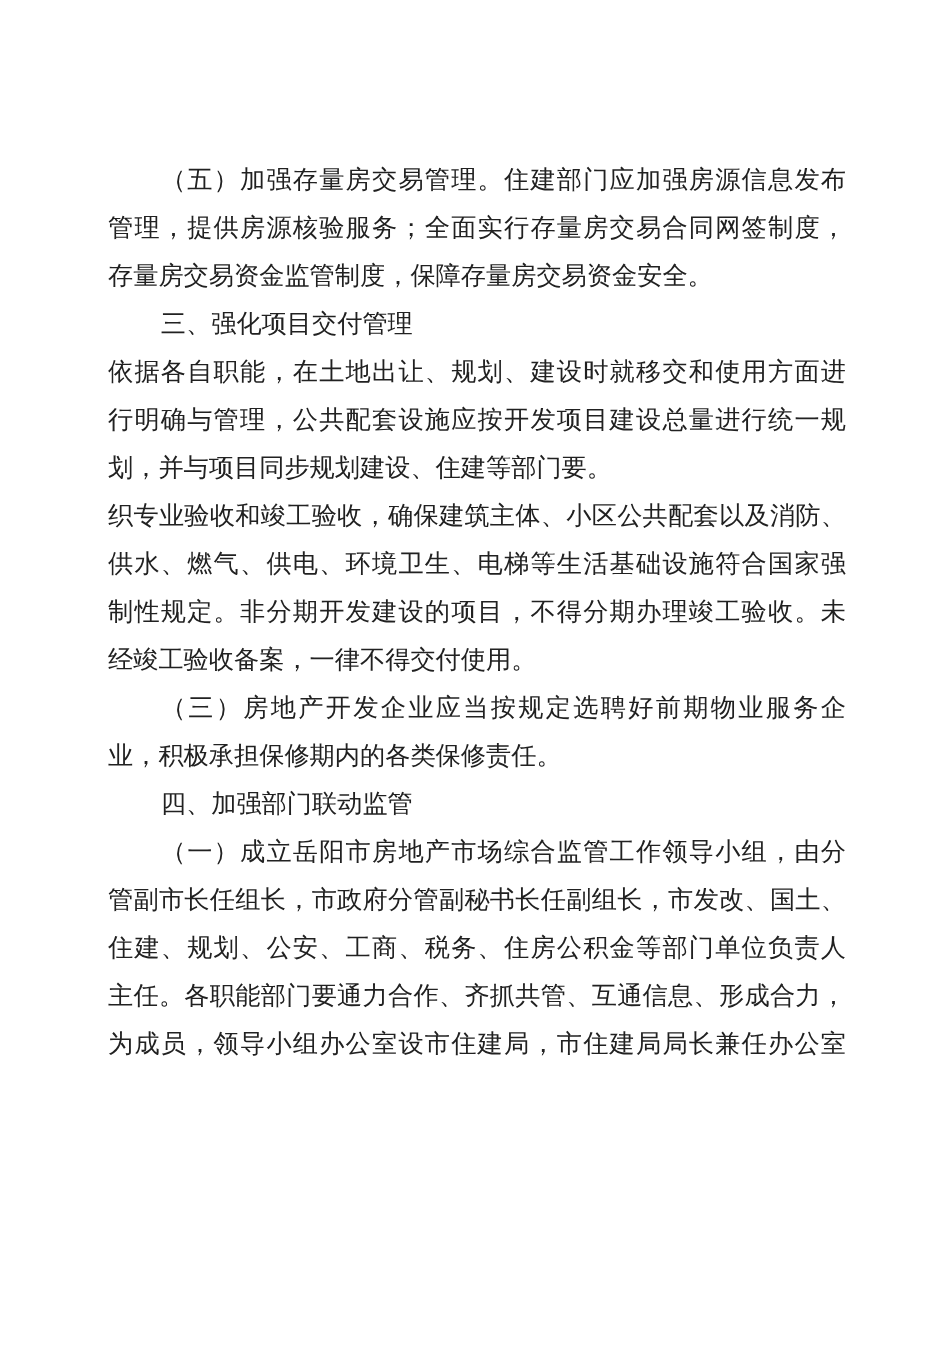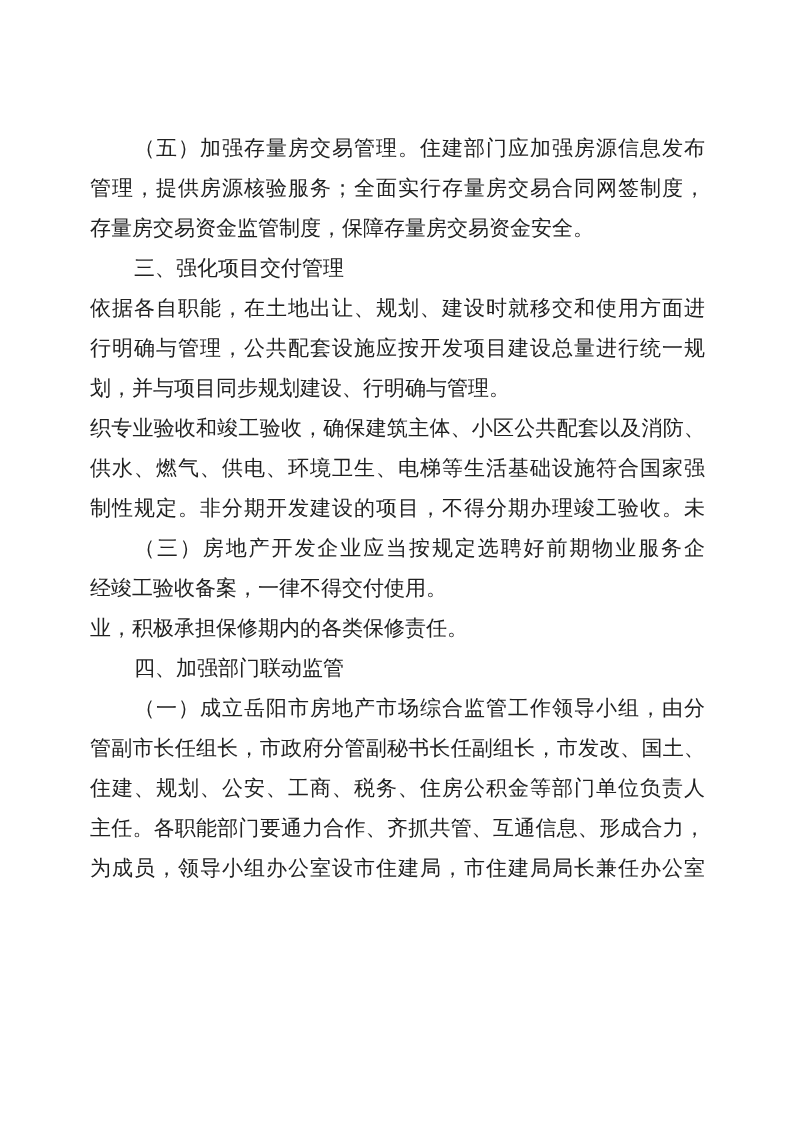--- a/index.html
+++ b/index.html
@@ -6,21 +6,21 @@
     margin: 0;
     padding: 0;
     background: #ffffff;
   }
   .page {
     position: relative;
     width: 793px;
     height: 1082px;
     background: #ffffff;
     overflow: hidden;
-    font-family: Liberation Mono, monospace;
+    font-family: Liberation Serif, serif;
   }
   .doc-body {
     position: absolute;
     left: 90px;
     top: 130px;
     width: 615px;
     color: #212121;
     font-size: 21px;
   }
   .line {
@@ -47,26 +47,26 @@
 <body>
 
 <div class="page">
   <div class="doc-body">
     <div class="line indent">（五）加强存量房交易管理。住建部门应加强房源信息发布</div>
     <div class="line">管理，提供房源核验服务；全面实行存量房交易合同网签制度，</div>
     <div class="line left">存量房交易资金监管制度，保障存量房交易资金安全。</div>
     <div class="line indent heading">三、强化项目交付管理</div>
     <div class="line">依据各自职能，在土地出让、规划、建设时就移交和使用方面进</div>
     <div class="line">行明确与管理，公共配套设施应按开发项目建设总量进行统一规</div>
-    <div class="line left">划，并与项目同步规划建设、行明确与管理。</div>
+    <div class="line left">划，并与项目同步规划建设、住建等部门要。</div>
     <div class="line">织专业验收和竣工验收，确保建筑主体、小区公共配套以及消防、</div>
     <div class="line">供水、燃气、供电、环境卫生、电梯等生活基础设施符合国家强</div>
     <div class="line">制性规定。非分期开发建设的项目，不得分期办理竣工验收。未</div>
+    <div class="line left">经竣工验收备案，一律不得交付使用。</div>
     <div class="line indent">（三）房地产开发企业应当按规定选聘好前期物业服务企</div>
-    <div class="line left">经竣工验收备案，一律不得交付使用。</div>
     <div class="line left">业，积极承担保修期内的各类保修责任。</div>
     <div class="line indent heading">四、加强部门联动监管</div>
     <div class="line indent">（一）成立岳阳市房地产市场综合监管工作领导小组，由分</div>
     <div class="line">管副市长任组长，市政府分管副秘书长任副组长，市发改、国土、</div>
     <div class="line">住建、规划、公安、工商、税务、住房公积金等部门单位负责人</div>
     <div class="line">主任。各职能部门要通力合作、齐抓共管、互通信息、形成合力，</div>
     <div class="line">为成员，领导小组办公室设市住建局，市住建局局长兼任办公室</div>
   </div>
 </div>
 

